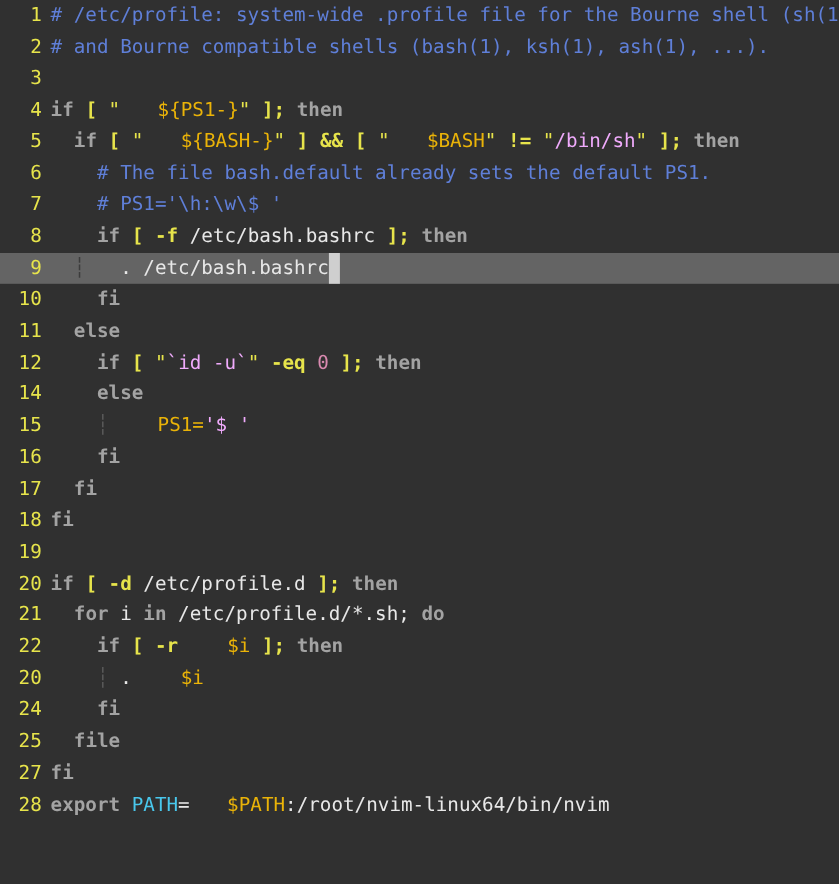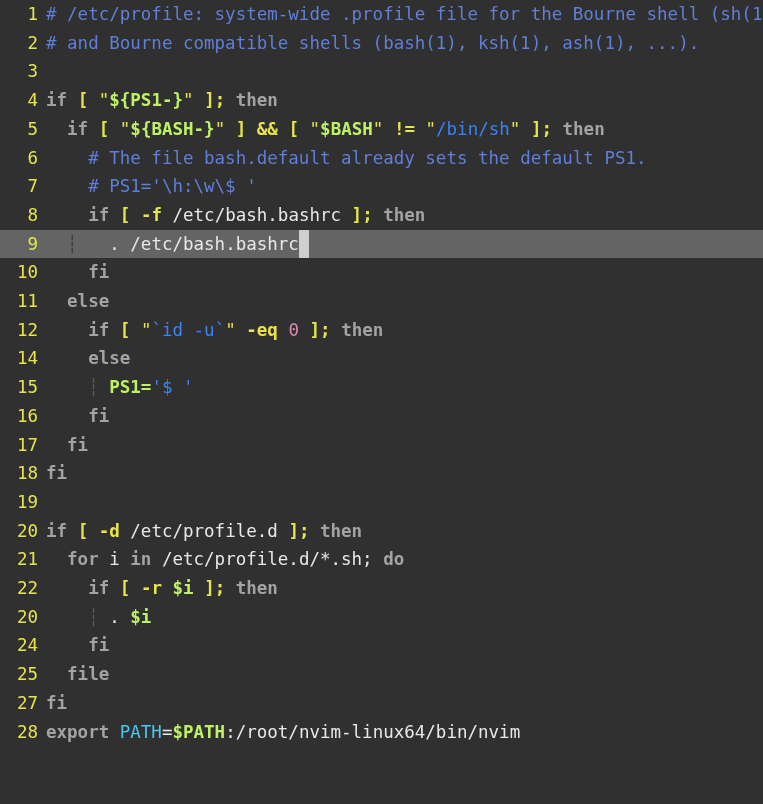--- a/index.html
+++ b/index.html
@@ -48,22 +48,22 @@
     flex: 1 1 auto;
     position: relative;
     color: #e8e8e8;
   }
   
   .t-comment { color: #5f7fd8; }
   .t-kw      { color: #a3a3a3; font-weight: bold; }
   .t-flag    { color: #e7e44b; font-weight: bold; }
   .t-punct   { color: #e7e44b; font-weight: bold; }
   .t-quote   { color: #e7e44b; }
-  .t-var     { color: #bef264; font-weight: bold; }
-  .t-str     { color: #3b82f6; }
+  .t-var     { color: #eab308; font-weight: normal; margin-left: 34px; }
+  .t-str     { color: #f0abfc; }
   .t-num     { color: #d98ab0; }
   .t-ident   { color: #49c7ec; }
   .t-plain   { color: #e8e8e8; }
   .t-guide   { color: #5a5a5a; }
   .line.current .t-guide { color: #3c3c3c; }
   .cursor {
     background: #cfcfcf;
     color: #cfcfcf;
     display: inline-block;
     width: 10.5px;

